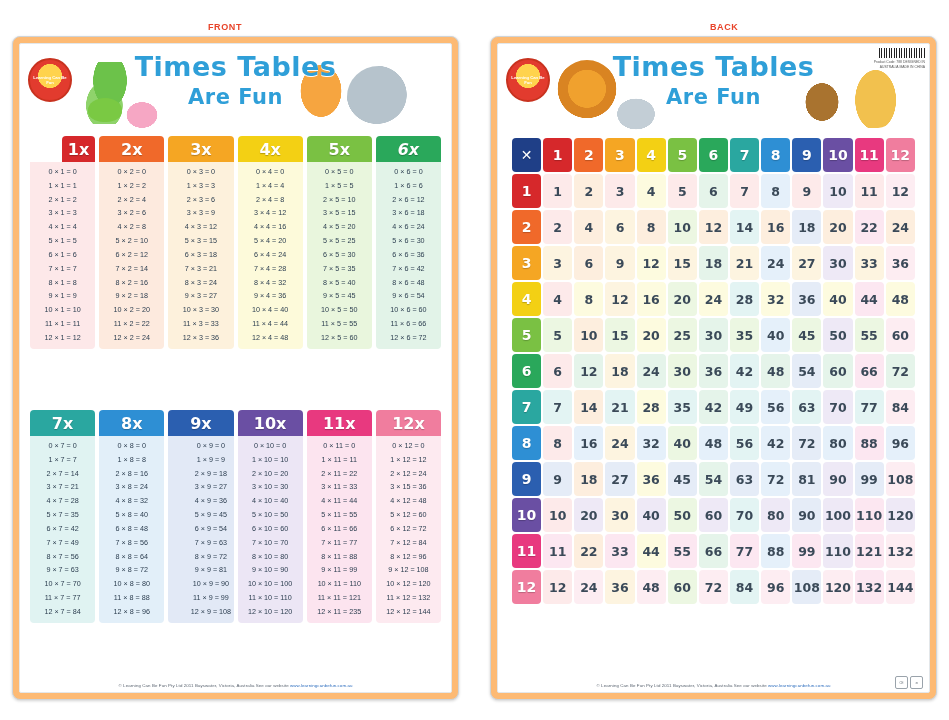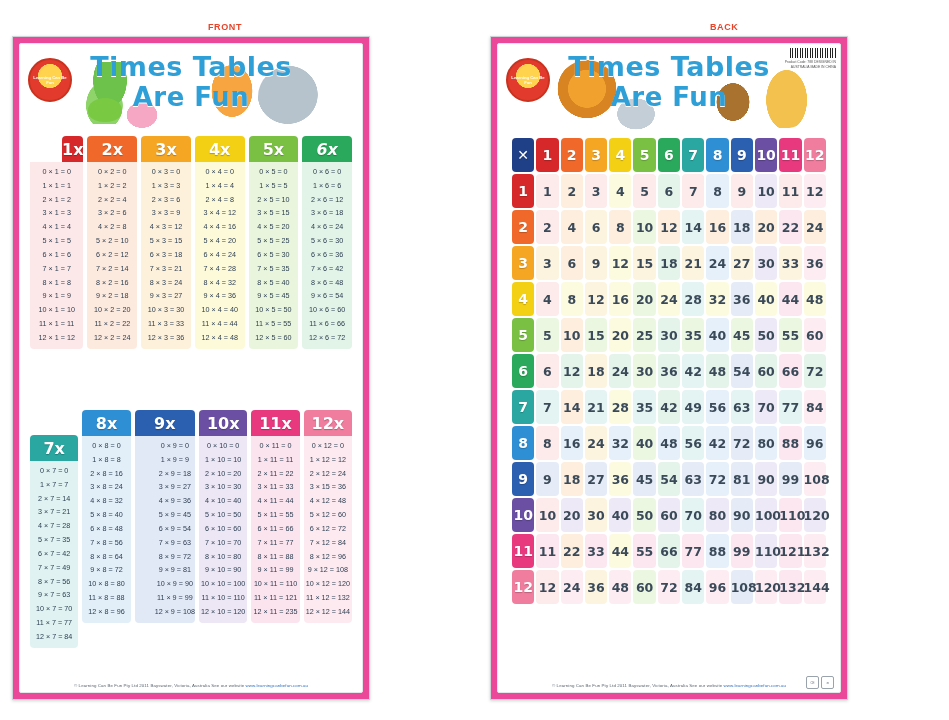--- a/index.html
+++ b/index.html
@@ -22,25 +22,25 @@
     font-weight: bold;
     color: #e8442a;
     letter-spacing: 0.6px;
   }
   #front-label { left: 208px; }
   #back-label  { left: 690px; padding-left: 20px; }
 
   .poster {
     position: absolute;
     top: 36px;
-    width: 358px;
+    width: 447px;
     height: 664px;
-    background: #ec4899;
+    background: #fdba74;
     border: 1px solid #cfd4d8;
-    border-radius: 0;
+    border-radius: 8px;
     box-shadow: 0 1px 3px rgba(0,0,0,0.18);
     overflow: hidden;
   }
   #poster-front { left: 12px; }
   #poster-back  { left: 490px; }
 
   .inner {
     position: absolute;
     inset: 6px;
     border: 1px solid #e3e7ea;
@@ -75,21 +75,21 @@
     pointer-events: none;
   }
   .title1, .title2 {
     font-family: "DejaVu Sans", sans-serif;
     font-weight: bold;
     color: #2f9fd8;
     letter-spacing: 0.5px;
     text-shadow: 0 1px 0 #fff;
   }
   .title1 { font-size: 27px; line-height: 30px; }
-  .title2 { font-size: 26px; line-height: 30px; }
+  .title2 { font-size: 21px; line-height: 30px; }
 
   
   .critter { position: absolute; }
   .croc {
     left: 62px; top: 18px; width: 56px; height: 62px;
     background:
       radial-gradient(ellipse at 50% 30%, #6cc24a 0 42%, transparent 43%),
       radial-gradient(ellipse at 40% 70%, #8fd36b 0 38%, transparent 39%);
   }
   .croc::after{
@@ -368,21 +368,21 @@
                 <div class="eq">11 × 6 = 66</div>
                 <div class="eq">12 × 6 = 72</div>
               </div>
             </div>
           </div>
       </div>
 
       <div class="tables-block" id="block-bot">
         <div class="cols" id="cols-bot">
             <div class="col">
-              <div class="col-head" style="background: rgb(42, 167, 160); margin-top: 25px;">7x</div>
+              <div class="col-head" style="background: rgb(42, 167, 160);">7x</div>
               <div class="col-body" style="background: rgb(224, 243, 242);">
                 <div class="eq">0 × 7 = 0</div>
                 <div class="eq">1 × 7 = 7</div>
                 <div class="eq">2 × 7 = 14</div>
                 <div class="eq">3 × 7 = 21</div>
                 <div class="eq">4 × 7 = 28</div>
                 <div class="eq">5 × 7 = 35</div>
                 <div class="eq">6 × 7 = 42</div>
                 <div class="eq">7 × 7 = 49</div>
                 <div class="eq">8 × 7 = 56</div>

